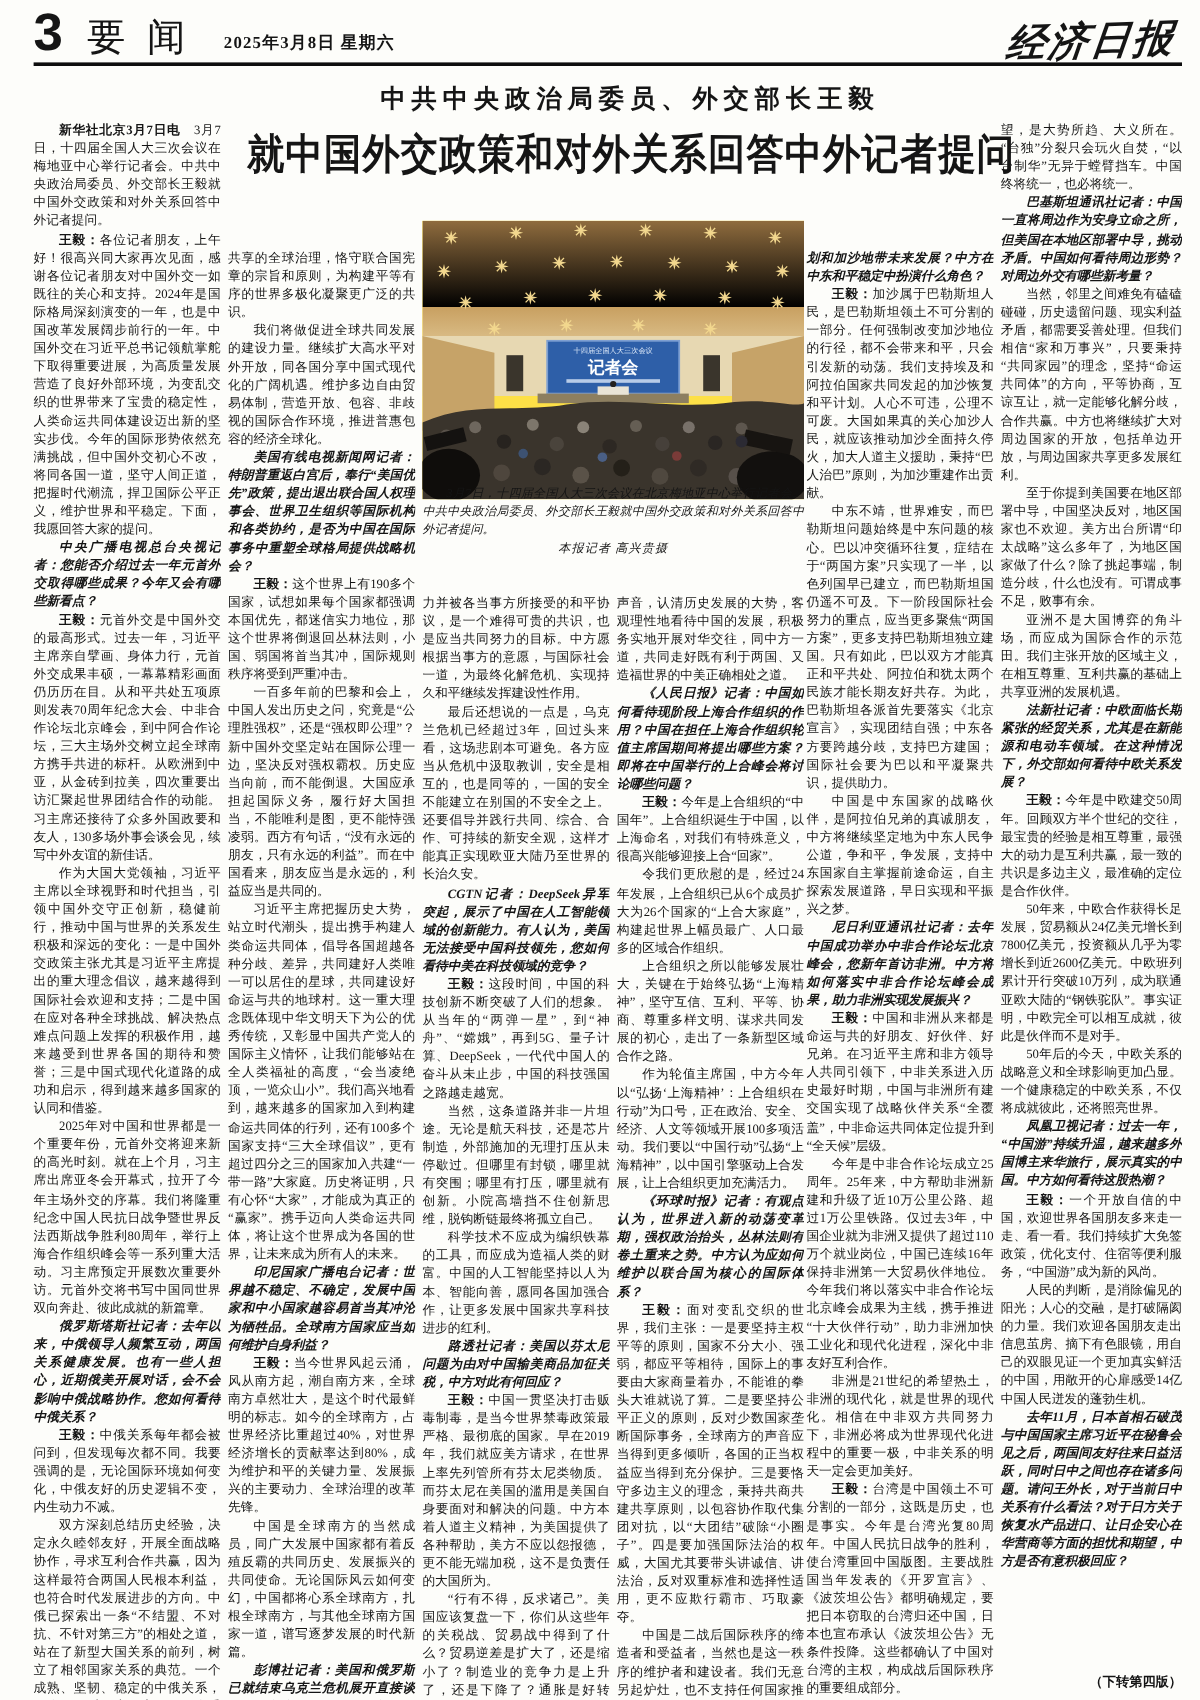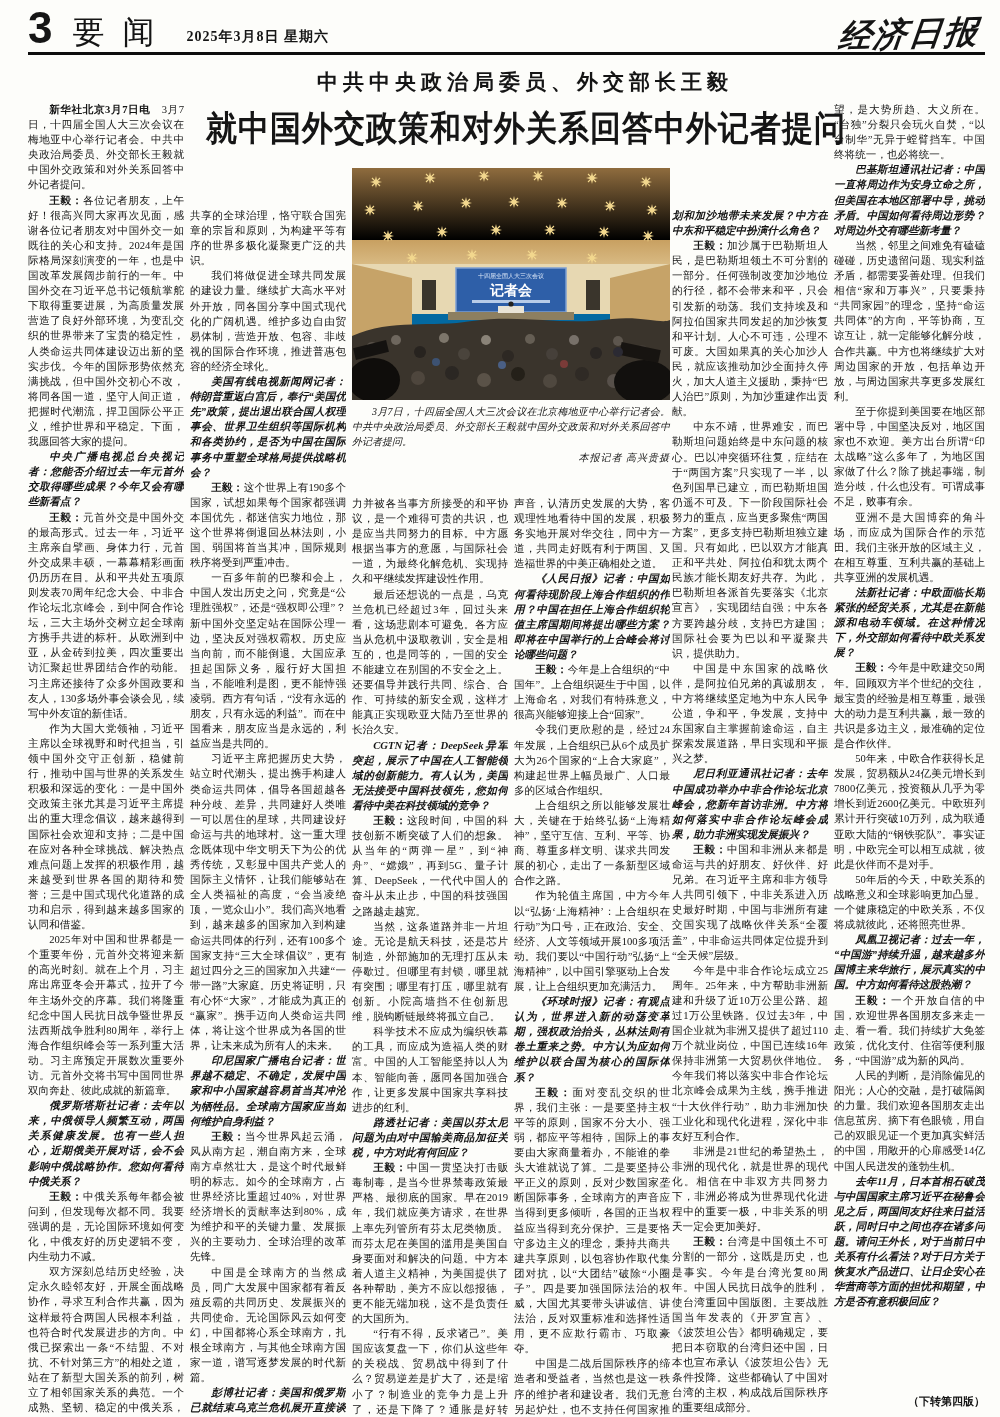--- a/index.html
+++ b/index.html
@@ -35,26 +35,26 @@
   .col p.q b { font-style:italic; }
 
   .col1 { left:28px;  top:62px;  width:156px; height:1330px; }
   .col2 { left:190px; top:168px; width:156px; height:1224px; }
   .col3 { left:352px; top:456px; width:156px; height:936px; }
   .col4 { left:514px; top:456px; width:156px; height:936px; }
   .col5 { left:672px; top:168px; width:156px; height:1224px; }
   .col6 { left:834px; top:62px;  width:151px; height:1330px; }
 
   
-  .photo { position:absolute; left:352px; top:168px; width:318px; height:232px; background:#0369a1;text-decoration:underline; }
+  .photo { position:absolute; left:352px; top:184px; width:318px; height:232px; background:#fde047;text-decoration:underline; }
   .photo svg { display:block; width:100%; height:100%; }
   .caption { position:absolute; left:352px; top:404px; width:318px;
              font-style:italic; font-size:10px; line-height:15px; text-align:justify; }
   .caption .cap-text { text-indent:2em; }
-  .caption .credit-line { text-align:right; font-style:italic; margin-top:1px; letter-spacing:1px; }
+  .caption .credit-line { text-align:center; font-style:italic; margin-top:1px; letter-spacing:1px; }
 
   .turn-note { position:absolute; left:834px; top:1394px; width:151px; text-align:right;
                font-size:11px; font-weight:bold; }
 </style>
 </head>
 <body>
 
 <div class="page">
 
   <header class="masthead">

